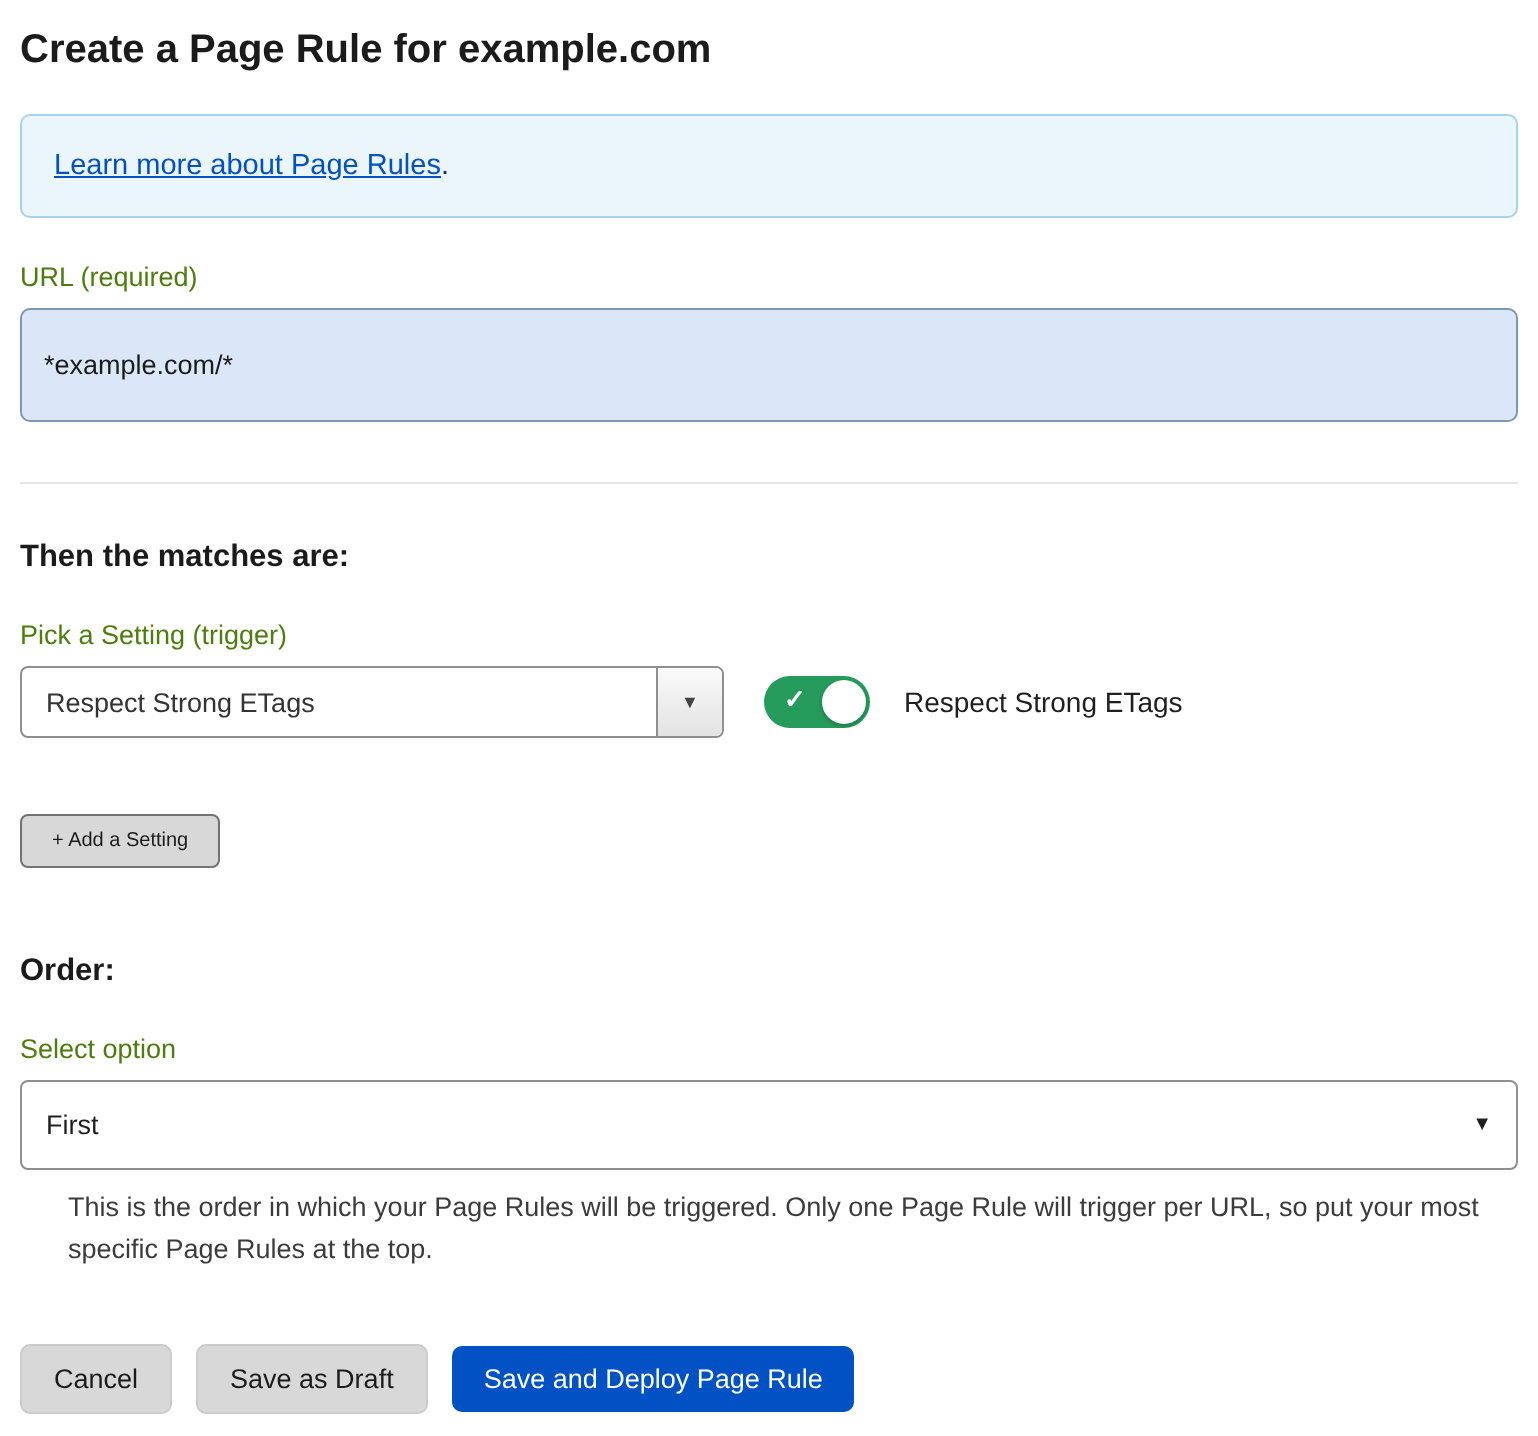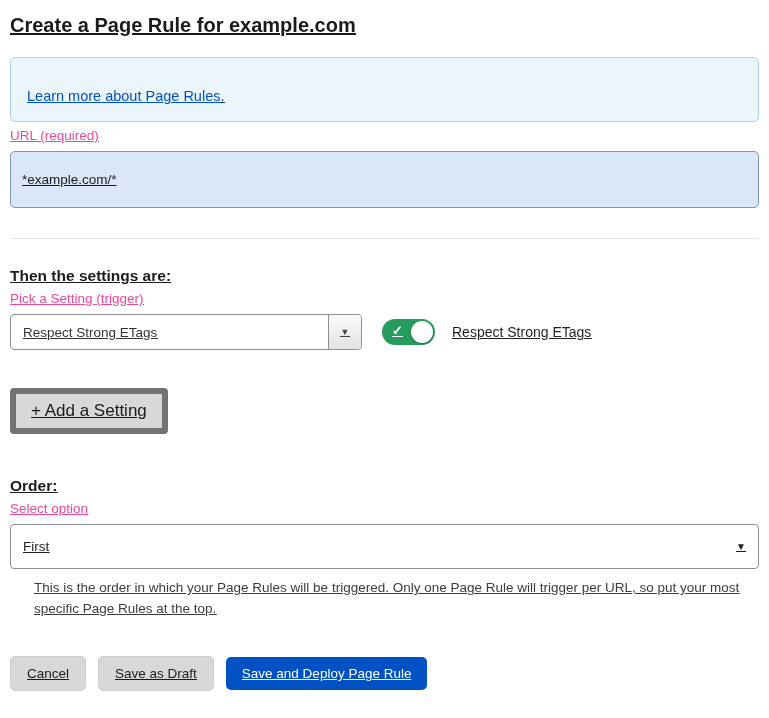--- a/index.html
+++ b/index.html
@@ -1,15 +1,15 @@
 <!DOCTYPE html>
 <html><head>
 <meta charset="utf-8">
 <style>
-  * { box-sizing: border-box; text-decoration: underline; }
+  * { box-sizing: border-box; }
   html, body { margin: 0; padding: 0; }
   body {
     width: 769px;
     height: 718px;
     background: #ffffff;
     font-family: "Liberation Sans", sans-serif;
     color: #1d1d1d;
     padding: 10px 10px 0 10px;
     overflow: hidden;
   }
@@ -30,26 +30,26 @@
     font-size: 14.5px;
     line-height: 1.6;
   }
   .info-heading { font-weight: 700; }
   .info-body { margin-top: 2px; }
   .info-link {
     color: #0051c3;
     text-decoration: underline;
     cursor: pointer;
   }
-  .info-link-line { margin-top: 15px; }
+  .info-link-line { margin-top: 2px; }
 
   .field-label {
     font-size: 13.5px;
-    color: #ec4899;
-    margin: 6px 0 8px 0;
+    color: #4d7c0f;
+    margin: 22px 0 8px 0;
   }
 
   .url-input {
     width: 100%;
     background: #dbe7f8;
     border: 1px solid #7f96b0;
     border-radius: 5px;
     padding: 20px 11px;
     font-size: 13.5px;
     color: #1b1b1b;
@@ -139,24 +139,24 @@
   }
   .toggle-label {
     margin-left: 17px;
     font-size: 14px;
     color: #1f1f1f;
   }
 
   .add-setting-btn {
     margin-top: 38px;
     background: #d8d8d8;
-    border: 6px solid #737373;
+    border: 1px solid #737373;
     border-radius: 4px;
     padding: 7px 15px;
-    font-size: 17px;
+    font-size: 10px;
     color: #1b1b1b;
     font-family: "Liberation Sans", sans-serif;
     cursor: pointer;
   }
 
   .order-heading { margin-top: 43px; }
 
   .order-select {
     width: 100%;
     height: 45px;
@@ -218,21 +218,21 @@
 
 <div class="info-box">
   <div class="info-link-line"><a class="info-link">Learn more about Page Rules</a><span>.</span></div>
 </div>
 
 <div class="field-label">URL (required)</div>
 <input class="url-input" type="text" value="*example.com/*" style="">
 
 <hr class="divider">
 
-<h2 class="section-heading">Then the settings are:</h2>
+<h2 class="section-heading">Then the matches are:</h2>
 
 <div class="field-label">Pick a Setting (trigger)</div>
 
 <div class="setting-row">
   <div class="select-custom">
     <div class="select-text">Respect Strong ETags</div>
     <div class="select-arrow-btn">
       <span>▼</span>
     </div>
   </div>

